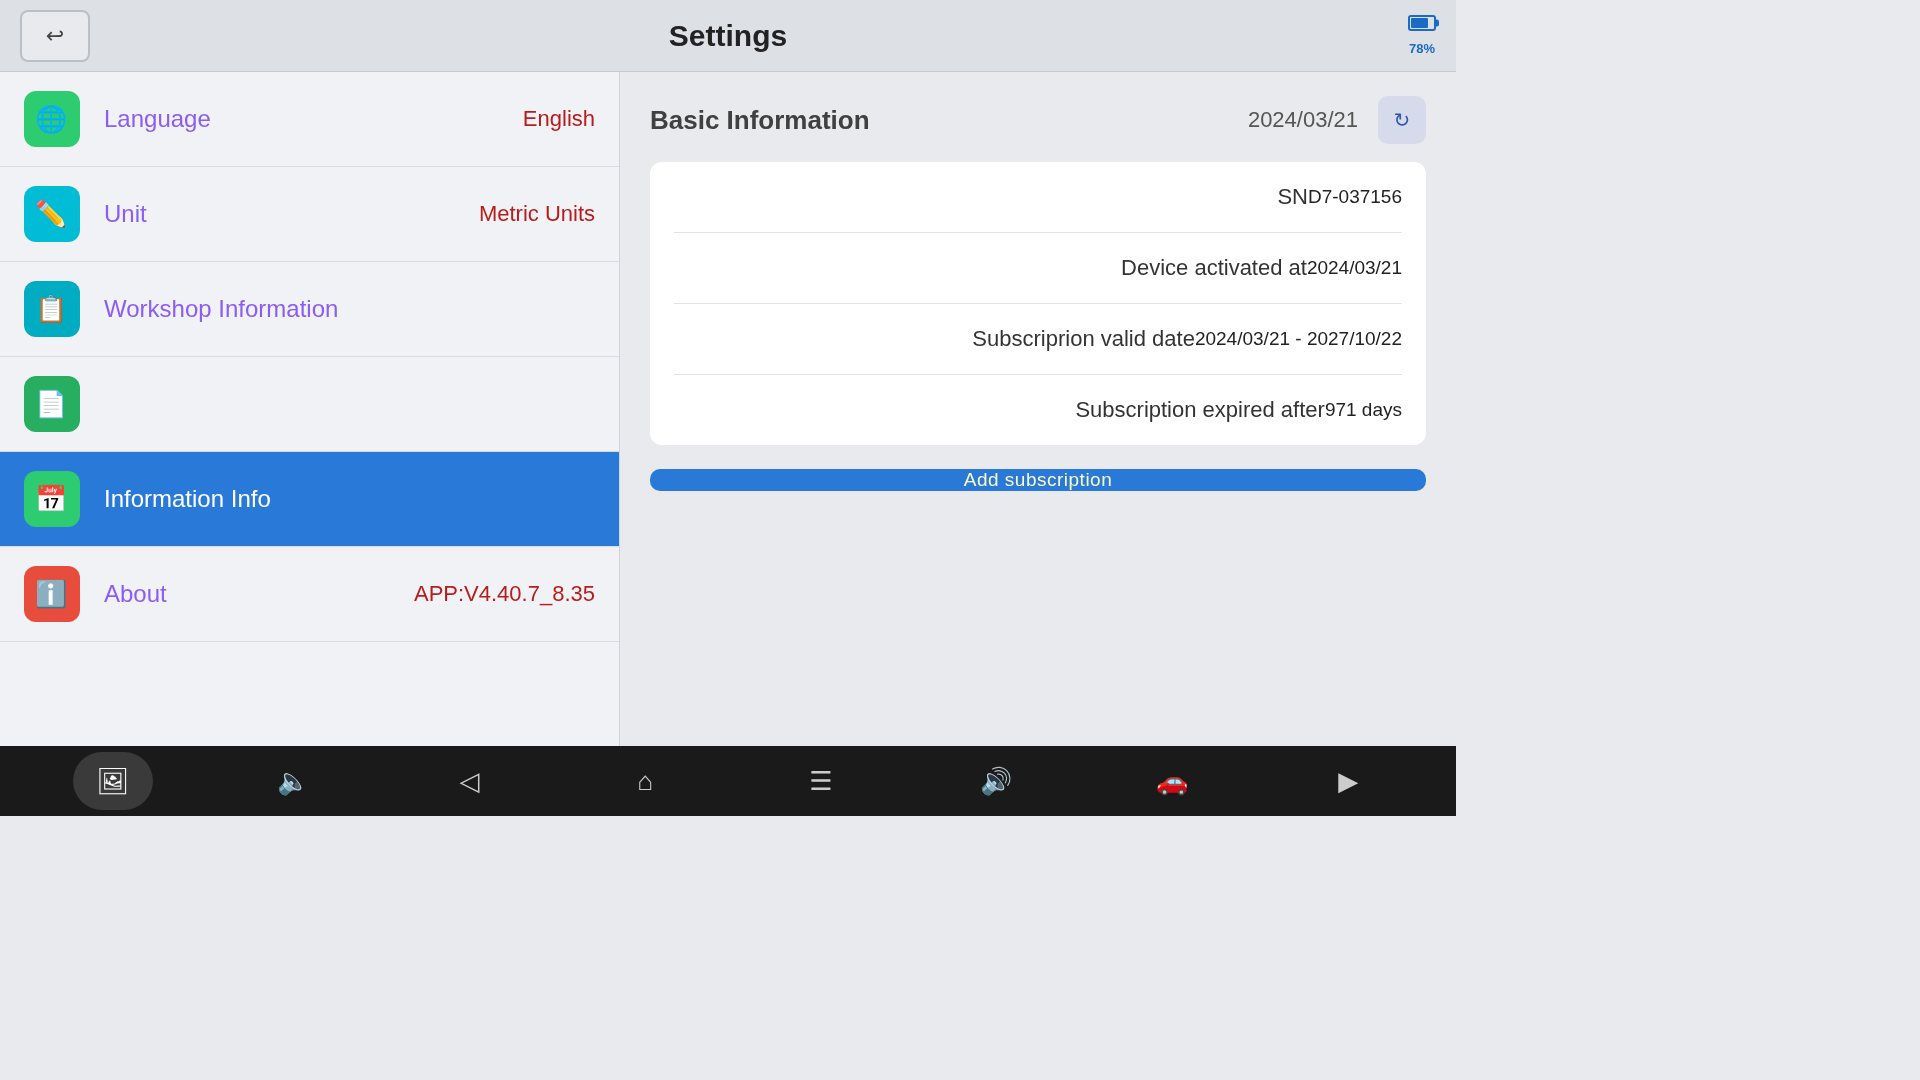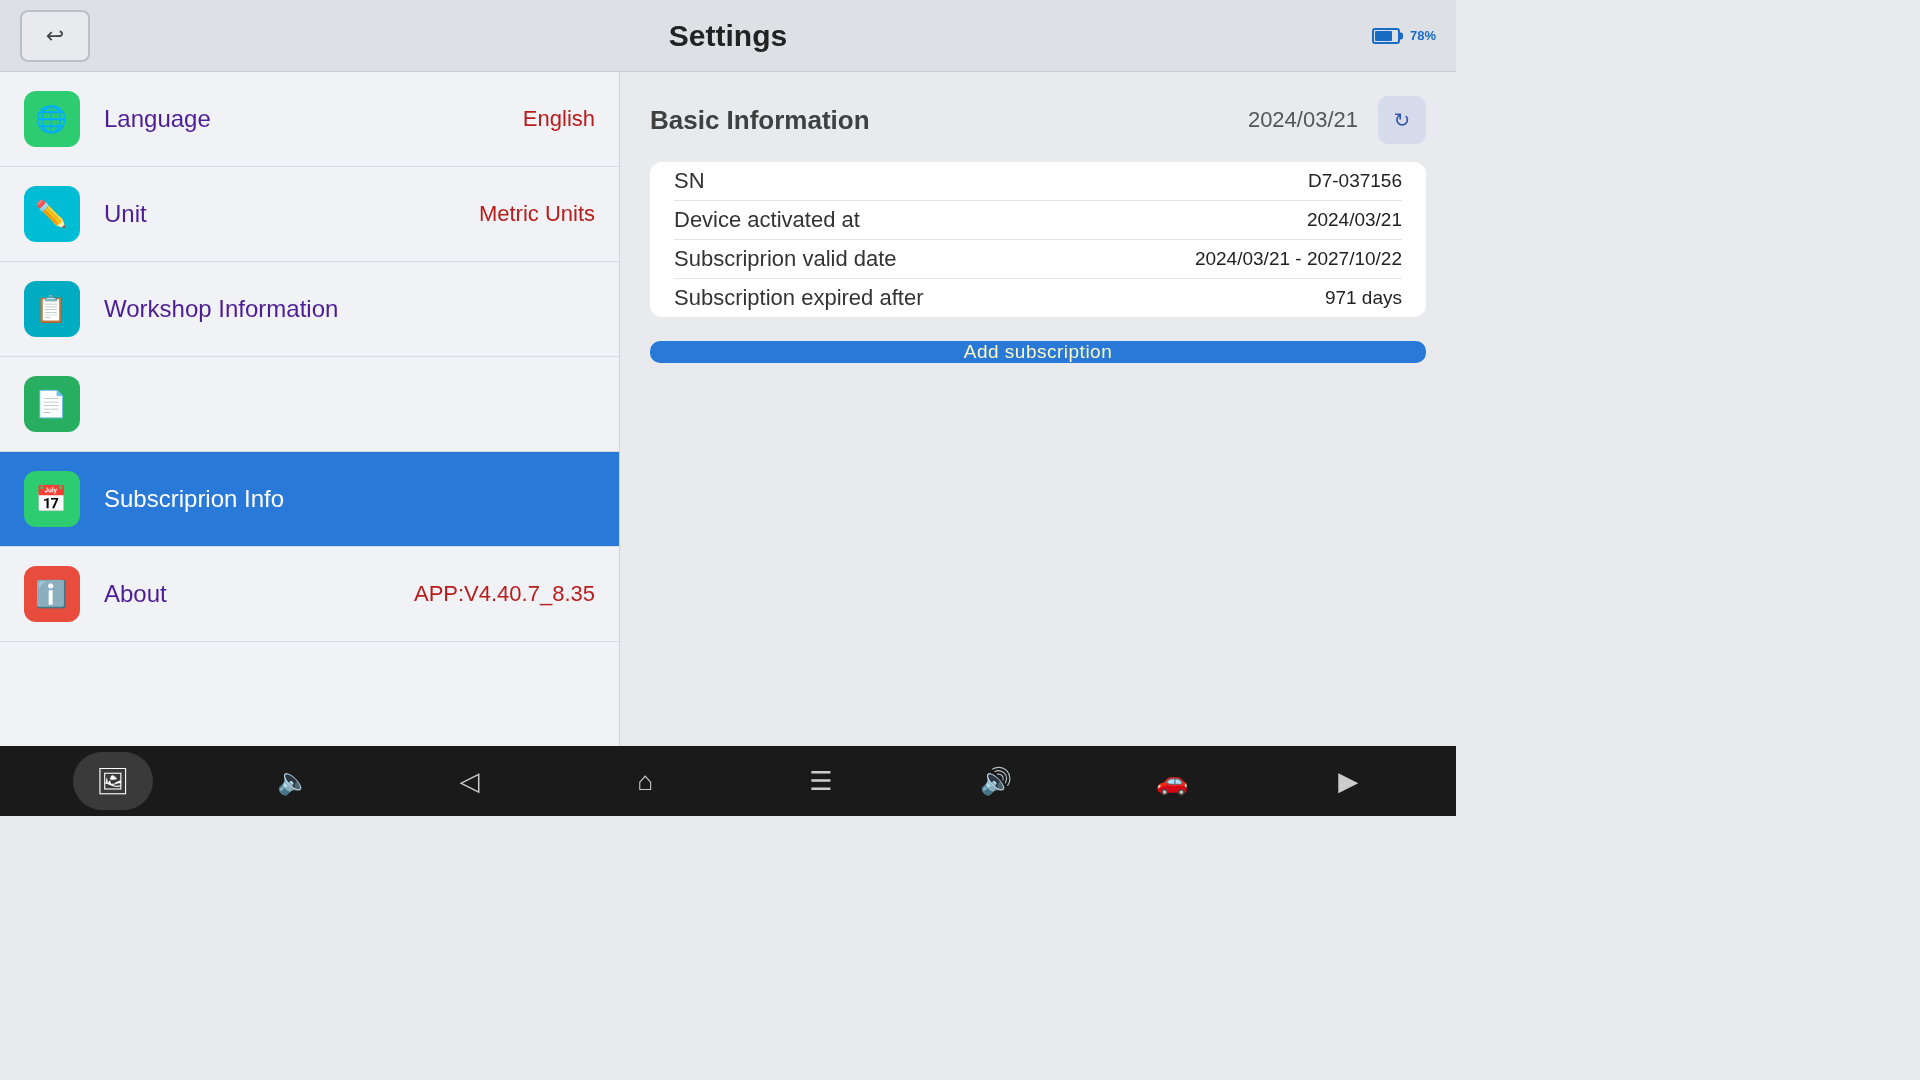--- a/index.html
+++ b/index.html
@@ -39,21 +39,21 @@
     }
     .header-title {
       font-size: 30px;
       font-weight: 600;
       color: #222;
     }
     .battery-area {
       position: absolute;
       right: 20px;
       display: flex;
-      flex-direction: row;
+      flex-direction: column;
       align-items: center;
       gap: 10px;
     }
     .battery-icon {
       width: 28px;
       height: 16px;
       border: 2px solid #1a6bc4;
       border-radius: 3px;
       position: relative;
       display: flex;
@@ -124,21 +124,21 @@
     }
     .icon-green { background: #2ecc71; }
     .icon-teal { background: #00bcd4; }
     .icon-teal2 { background: #00acc1; }
     .icon-green2 { background: #27ae60; }
     .icon-green3 { background: #2ecc71; }
     .icon-red { background: #e74c3c; }
 
     .item-label {
       font-size: 24px;
-      color: #4c1d95;
+      color: #8b5cf6;
       font-weight: 400;
       flex: 1;
     }
     .item-value {
       font-size: 22px;
       color: #b91c1c;
       text-align: left;
     }
 
     
@@ -179,22 +179,22 @@
 
     .info-card {
       background: #fff;
       border-radius: 12px;
       padding: 0 24px;
       margin-bottom: 24px;
     }
     .info-row {
       display: flex;
       align-items: center;
-      justify-content: space-between;
-      padding: 6px 0;
+      justify-content: flex-end;
+      padding: 22px 0;
       border-bottom: 1px solid #e0e3ea;
     }
     .info-row:last-child {
       border-bottom: none;
     }
     .info-key {
       font-size: 22px;
       color: #333;
     }
     .info-val {
@@ -277,21 +277,21 @@
       </div>
       <div class="sidebar-item">
         <div class="item-icon icon-teal2">📋</div>
         <span class="item-label">Workshop Information</span>
       </div>
       <div class="sidebar-item">
         <div class="item-icon icon-green2">📄</div>
       </div>
       <div class="sidebar-item active">
         <div class="item-icon icon-green3">📅</div>
-        <span class="item-label">Subscriprion Info</span>
+        <span class="item-label">Information Info</span>
       </div>
       <div class="sidebar-item">
         <div class="item-icon icon-red">ℹ️</div>
         <span class="item-label">About</span>
         <span class="item-value">APP:V4.40.7_8.35</span>
       </div>
     </div>
 
   <div class="content">
     <div class="section-header">

